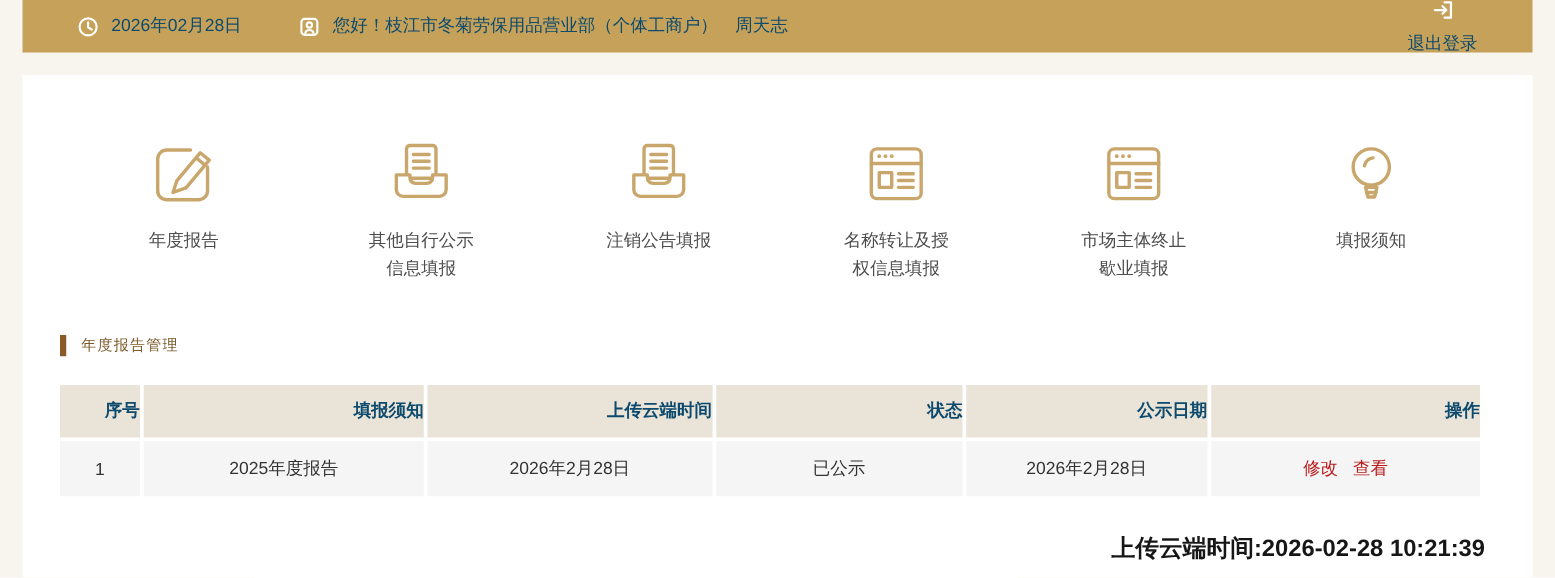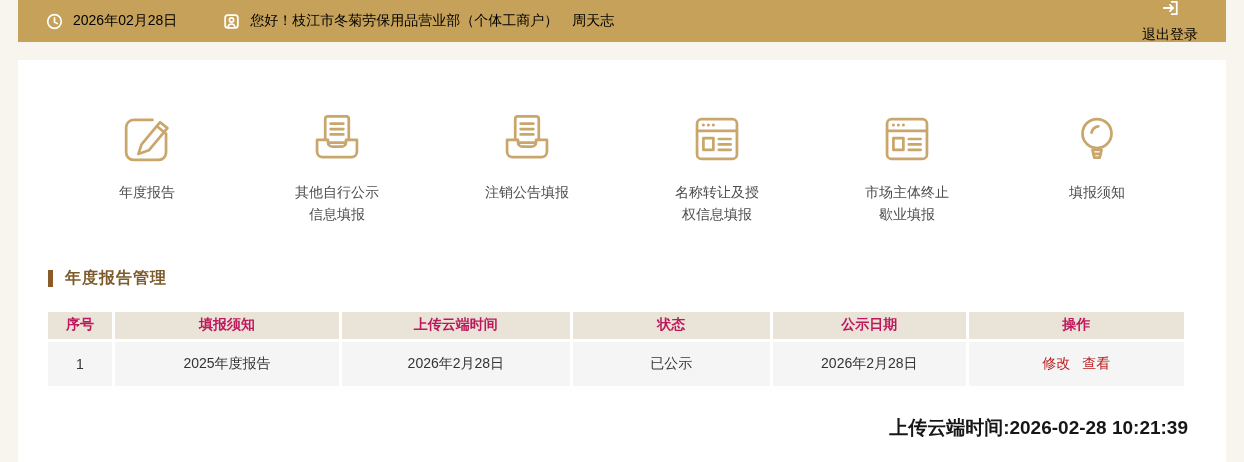--- a/index.html
+++ b/index.html
@@ -5,21 +5,21 @@
   * { margin:0; padding:0; box-sizing:border-box; }
   html,body { width:1244px; height:462px; overflow:hidden; }
   body {
     background:#F8F5EE;
     font-family:"Liberation Sans","DejaVu Sans",sans-serif;
   }
   
   .topbar {
     margin:0 18px; height:42px; background:#C5A159;
     display:flex; align-items:center; justify-content:space-between;
-    color:#000000; font-size:14px; padding:0 28px;
+    color:#0c4a6e; font-size:14px; padding:0 44px;
   }
   .topbar-left { display:flex; align-items:center; }
   .tb-group { display:flex; align-items:center; gap:10px; }
   .tb-group.greeting { margin-left:46px; }
   .tb-icon { display:flex; align-items:center; }
   .topbar-right { display:flex; align-items:center; gap:9px; cursor:pointer;flex-direction:column; }
   
   .panel {
     margin:18px 18px 0; background:#ffffff; height:402px;
     padding:50px 30px 0;
@@ -28,29 +28,29 @@
   .nav-row { display:flex; justify-content:space-between; padding:0 38px; }
   .nav-item { width:122px; display:flex; flex-direction:column; align-items:center; cursor:pointer; }
   .nav-icon svg { width:58px; height:58px; display:block; }
   .nav-label {
     margin-top:13px; font-size:14px; color:#4d4d4d;
     text-align:center; line-height:1.6; width:86px;
   }
   
   .section-header { margin-top:42px; display:flex; align-items:center; }
   .section-bar { width:5px; height:17px; background:#8A5A28; }
-  .section-title { margin-left:12px; font-size:16px; font-weight:bold; color:#7D5A2B; letter-spacing:1px; }
+  .section-title { margin-left:12px; font-size:12px; font-weight:normal; color:#7D5A2B; letter-spacing:1px; }
   
   .report-table {
     margin-top:20px; margin-left:-3px;
     width:1142px; border-collapse:separate; border-spacing:3px;
   }
   .report-table th {
-    background:#EAE3D7; color:#be185d; font-size:14px; font-weight:bold;
-    height:27px; text-align:center;
+    background:#EAE3D7; color:#0c4a6e; font-size:14px; font-weight:bold;
+    height:42px; text-align:right;
   }
   .report-table td {
     background:#F5F5F6; color:#333; font-size:14px;
     height:44px; text-align:center;
   }
   .action-link { color:#b91c1c; text-decoration:none; margin:10px 6px; cursor:pointer; }
   
   .upload-time {
     margin-top:26px; text-align:right; padding-right:8px;
     font-size:19px; font-weight:bold; color:#161616;

